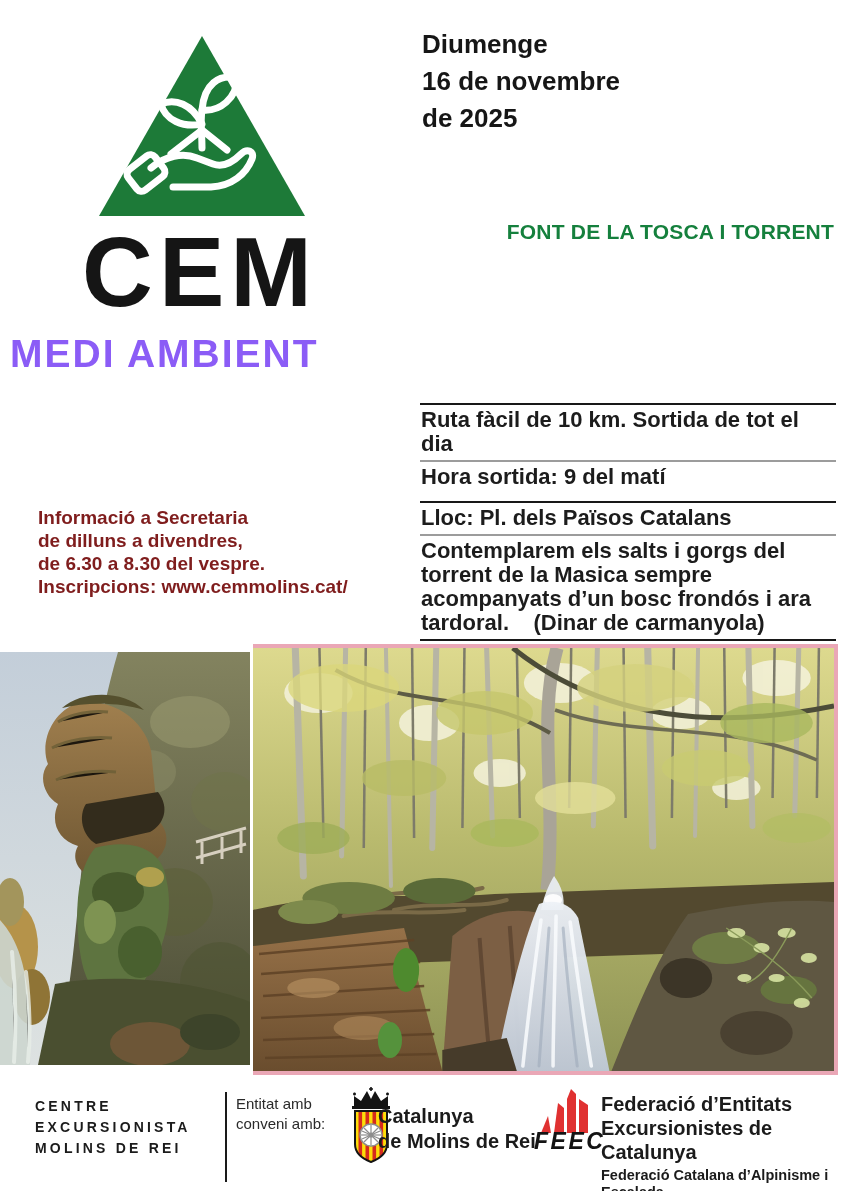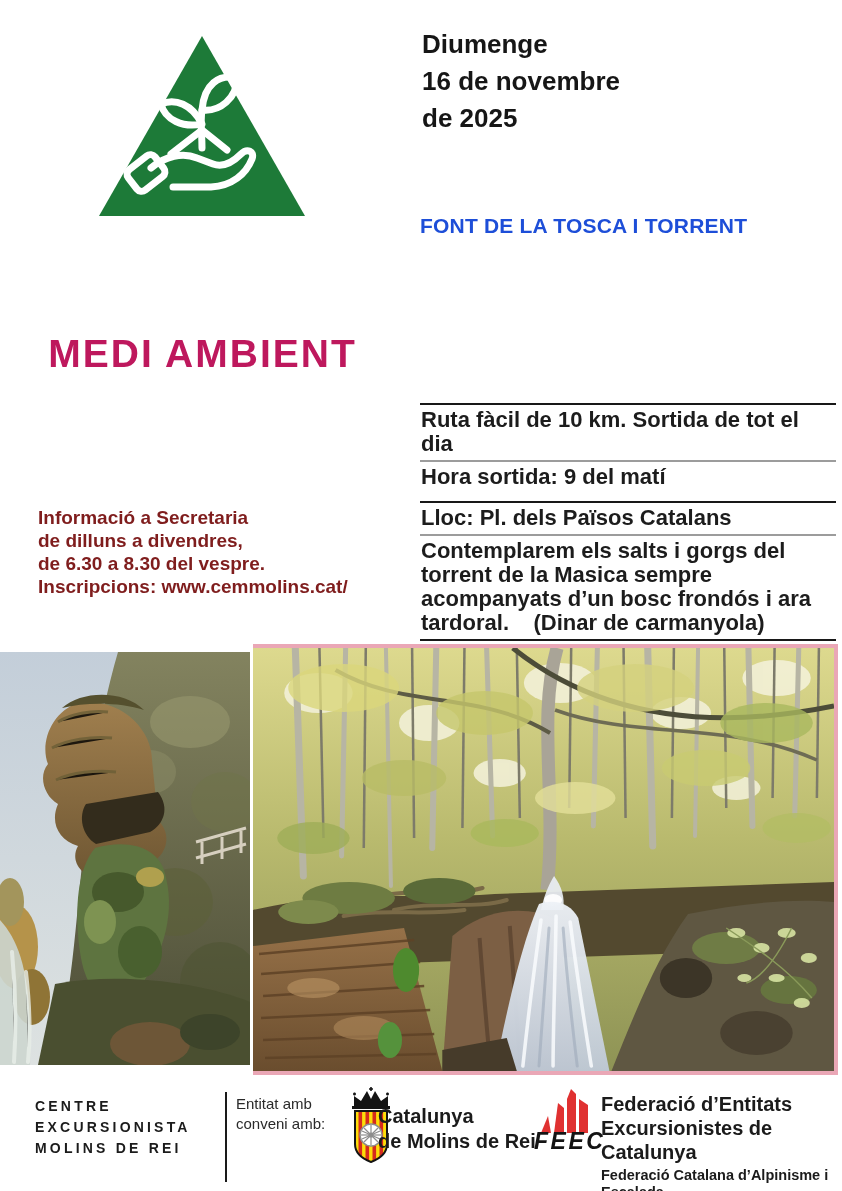--- a/index.html
+++ b/index.html
@@ -6,28 +6,28 @@
   .page{
     position:relative;width:842px;height:1191px;margin:0 auto;background:#ffffff;
     font-family:"Liberation Sans",sans-serif;color:#1b1b1b;overflow:hidden;
   }
   .abs{position:absolute;}
 
   
   .logo-triangle{left:99px;top:36px;width:206px;height:180px;}
   .logo-acronym{left:55px;top:226px;width:290px;text-align:center;
     font-size:98px;font-weight:700;letter-spacing:6px;line-height:92px;color:#151515;}
-  .logo-subtitle{left:10px;top:332px;width:385px;text-align:center;
-    font-size:39px;font-weight:700;letter-spacing:2px;line-height:44px;color:#be185d;}
+  .logo-subtitle{left:10px;top:332px;width:385px;
+    font-size:39px;font-weight:700;letter-spacing:2px;line-height:44px;color:#8b5cf6;}
 
   
   .date-block{left:422px;top:26px;font-size:26px;font-weight:700;line-height:37px;color:#161616;}
 
   
-  .title-block{left:420px;top:212px;width:414px;text-align:left;color:#1d4ed8;}
+  .title-block{left:420px;top:218px;width:414px;text-align:right;color:#15803d;}
   .title-line{font-size:21px;font-weight:700;line-height:28px;margin-bottom:24px;letter-spacing:.2px;}
 
   
   .details{left:420px;top:395px;width:416px;border-bottom:2px solid #181818;}
   .detail-row{font-size:22px;font-weight:700;line-height:24px;padding:3px 0 4px 1px;color:#1c1c1c;}
   .detail-row.b-black{border-top:2px solid #181818;margin-top:8px;}
   .detail-row.b-gray{border-top:2px solid #9c9c9c;}
 
   
   .info-block{left:38px;top:506px;font-size:19px;font-weight:700;line-height:23px;color:#7f1d1d;}
@@ -70,20 +70,21 @@
         <path d="M103,88 C93,68 76,62 62,68 C66,84 84,92 103,88 Z"></path>
 
         <path d="M72,118 L103,94 L128,114"></path>
 
         <path d="M52,132 C66,120 84,116 98,122 L114,128 C122,131 132,128 142,118 C148,112 156,115 153,123 C147,138 133,150 112,151 L74,151"></path>
 
         <rect x="30" y="124" width="34" height="26" rx="6" transform="rotate(-38 47 137)"></rect>
       </g>
     </svg>
   </div>
+  <div class="abs logo-acronym">CEM</div>
   <div class="abs logo-subtitle">MEDI AMBIENT</div>
 
   <div class="abs date-block">
     <div>Diumenge</div>
     <div>16 de novembre</div>
     <div>de 2025</div>
   </div>
 
   <div class="abs title-block">
     <div class="title-line">FONT DE LA TOSCA I TORRENT</div>

